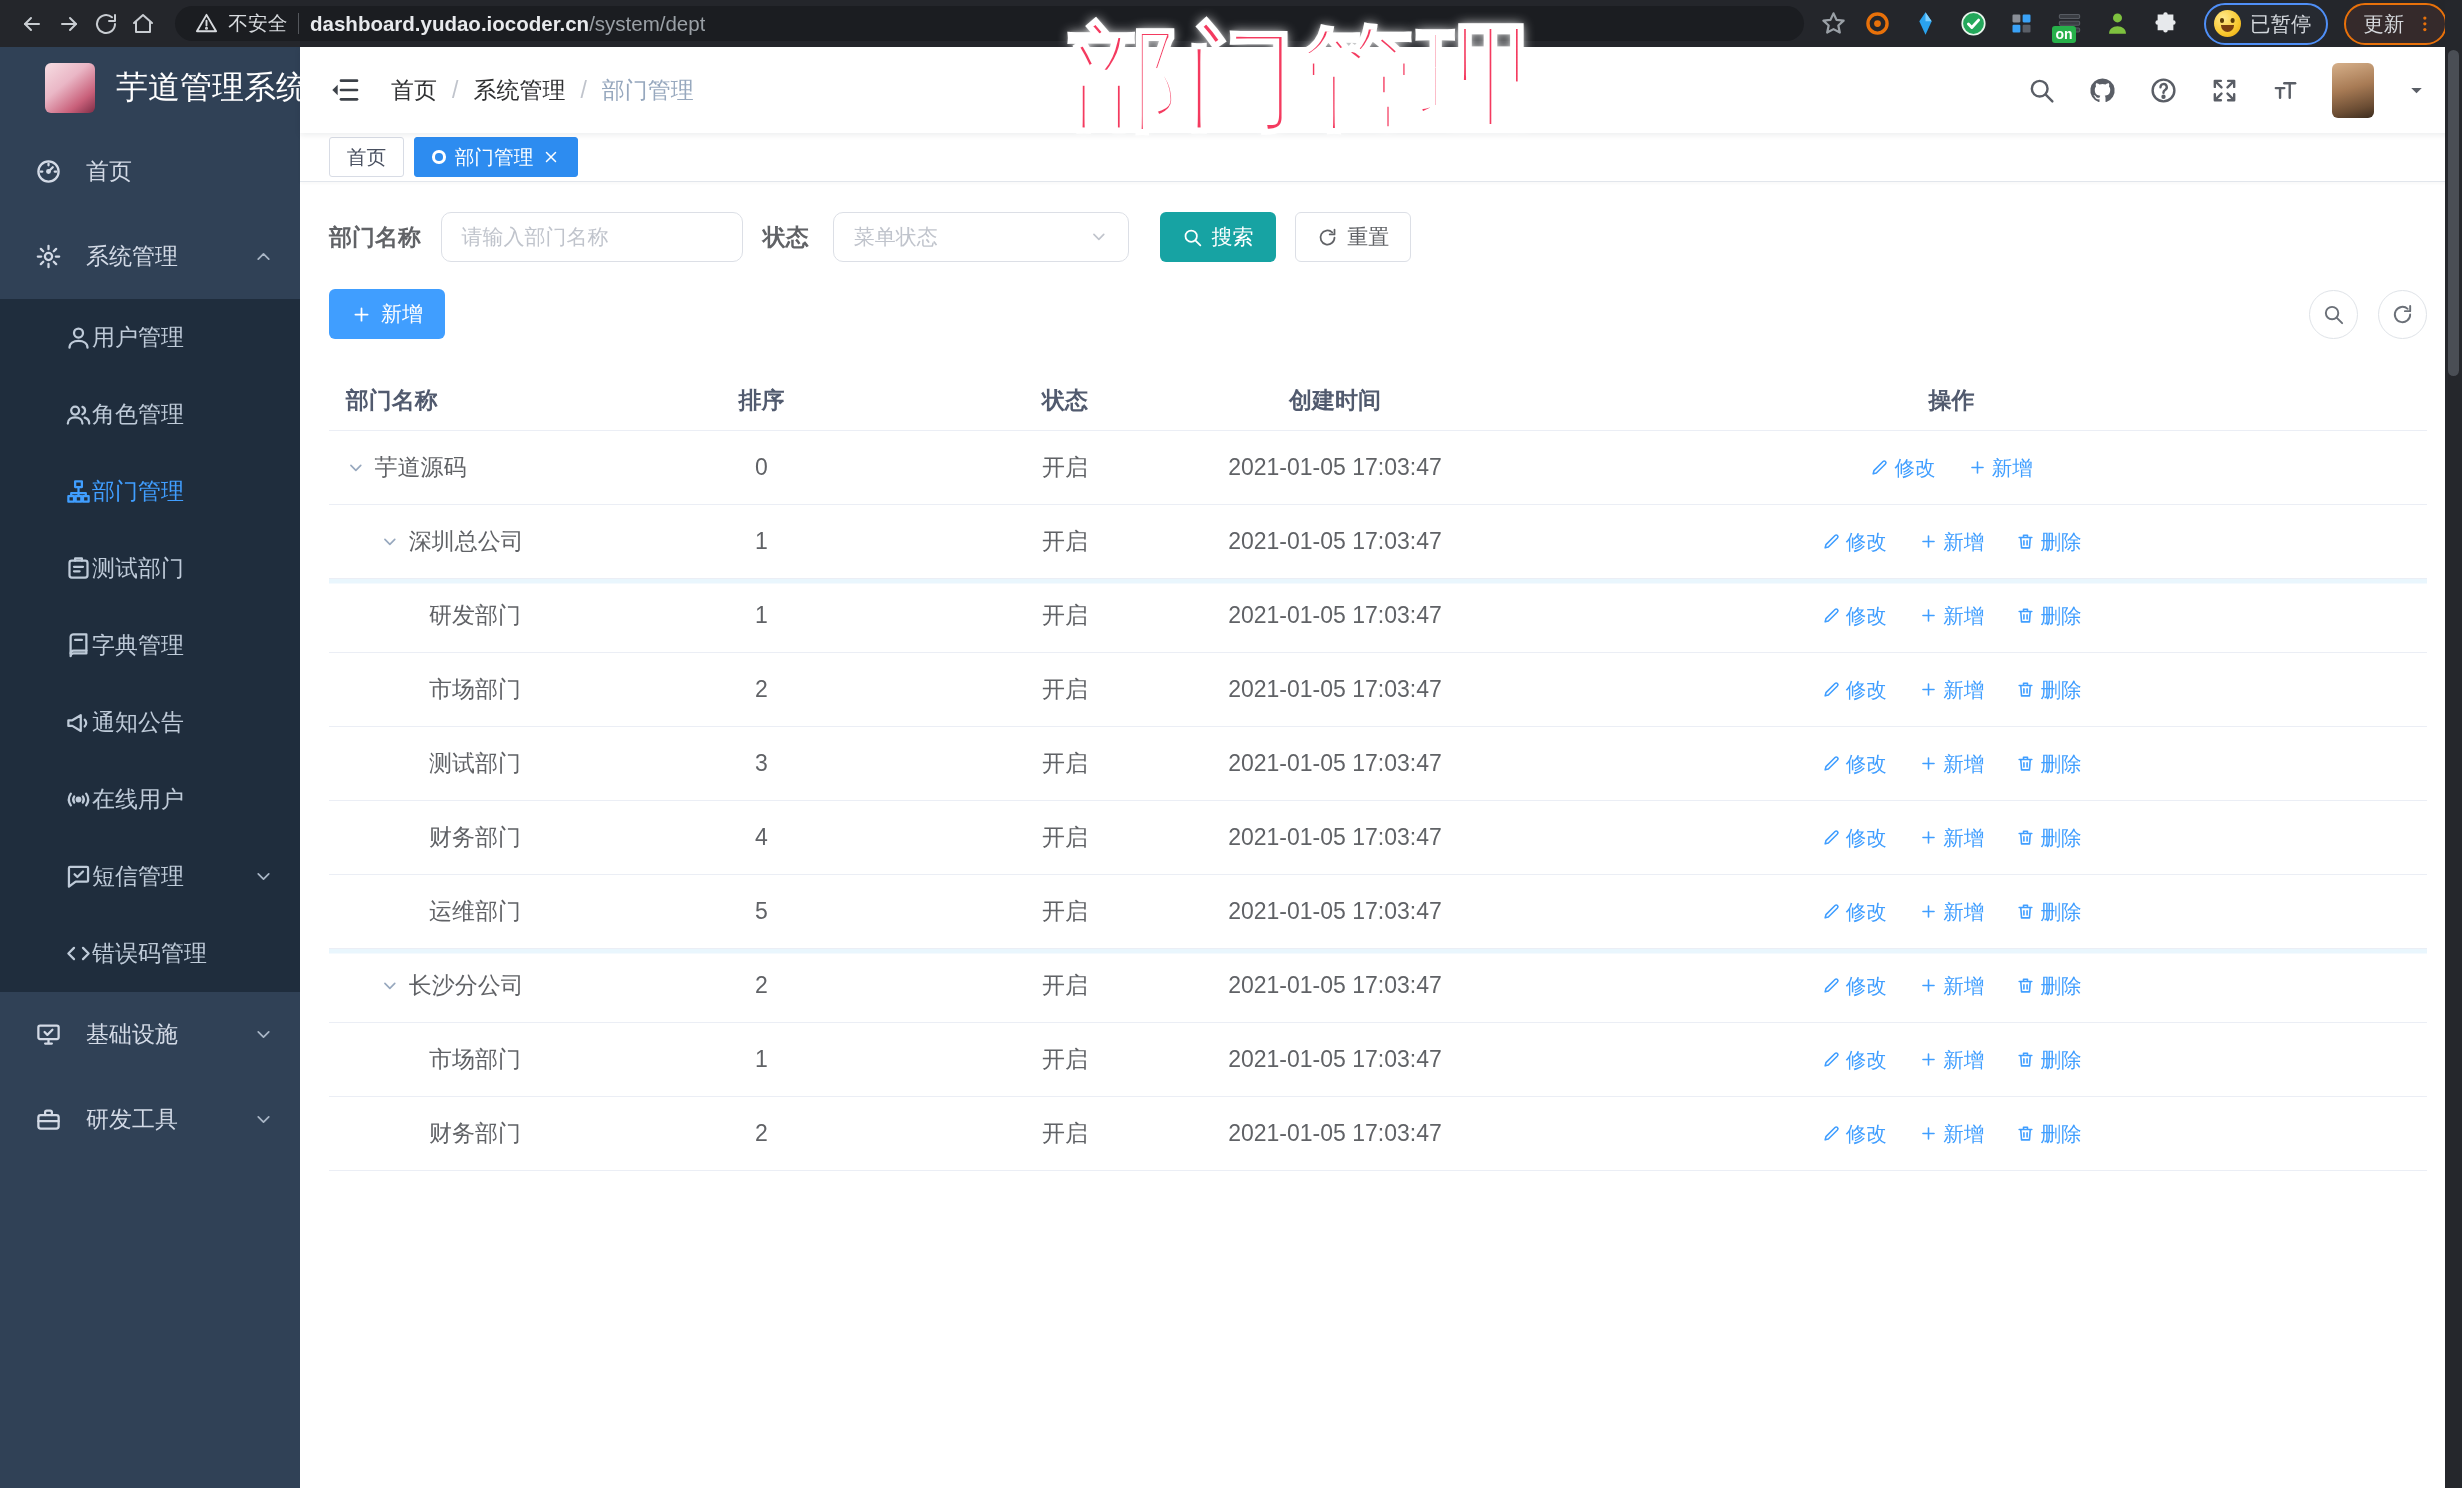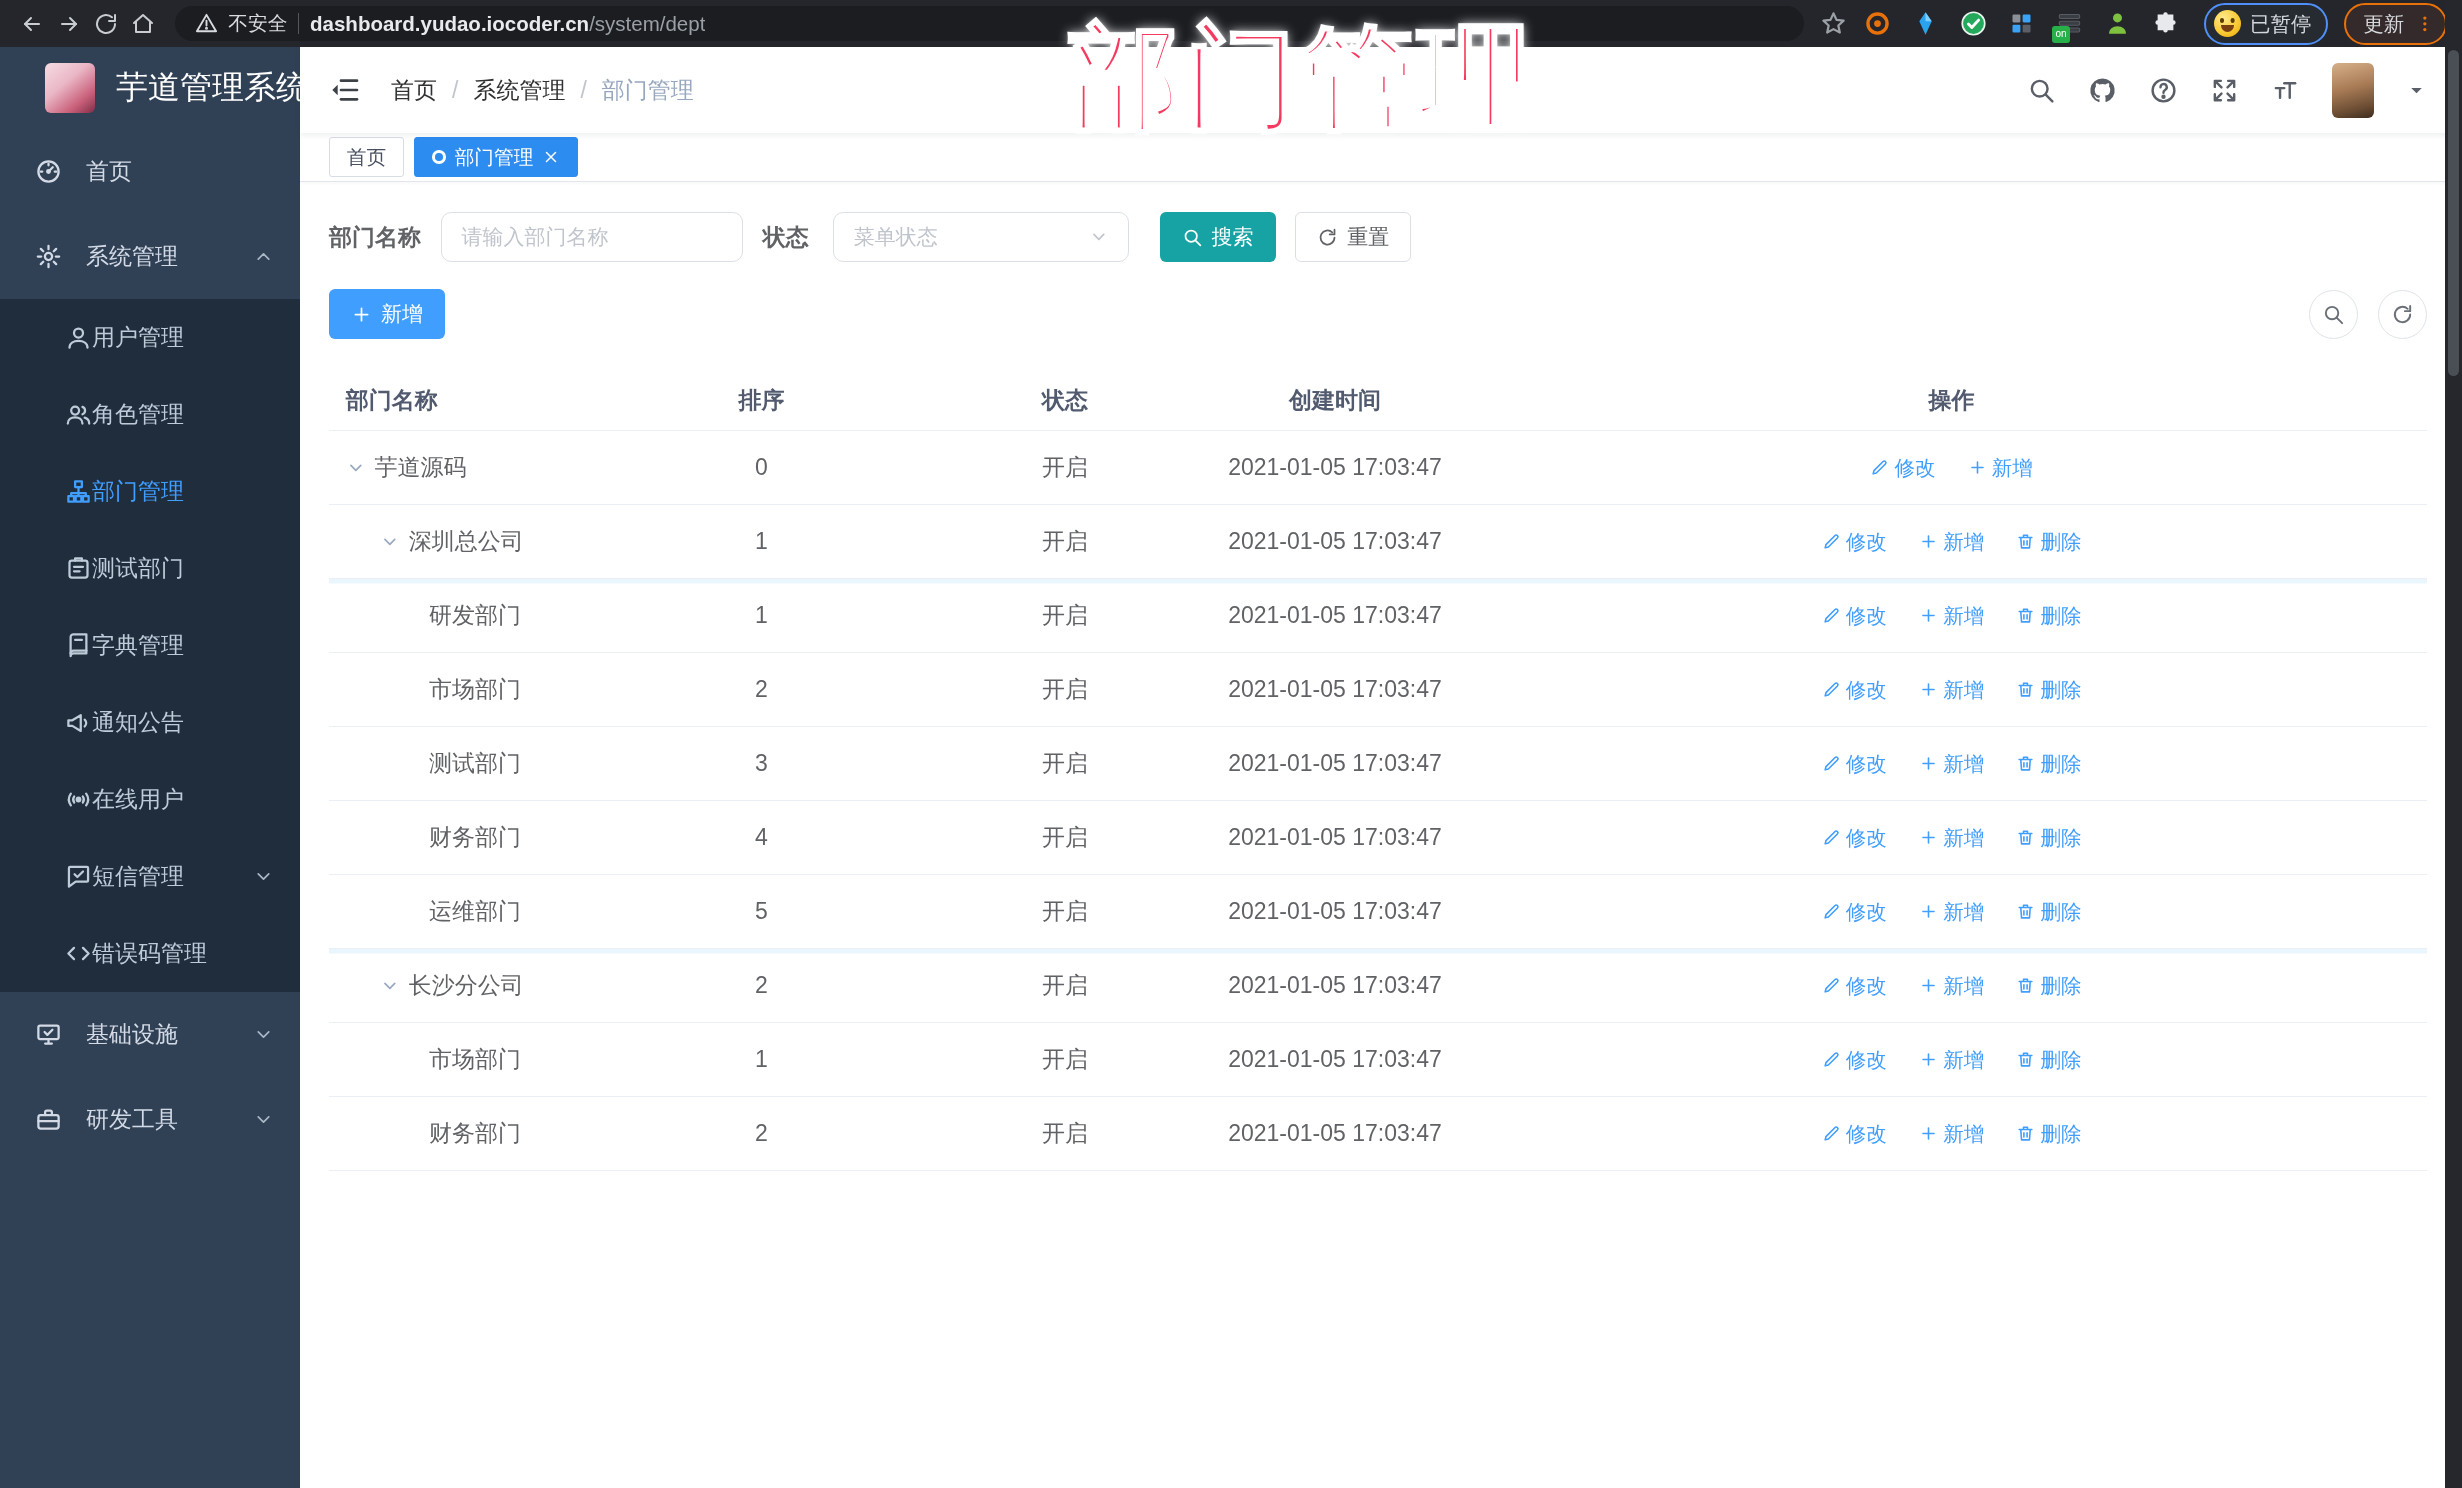--- a/index.html
+++ b/index.html
@@ -17,22 +17,22 @@
     padding:0 19.7px;margin:0 12px;gap:10.6px;min-width:0}
   .sec-label{color:#d7dade;font-size:19.7px;white-space:nowrap}
   .url-div{width:1.5px;height:21px;background:#54575c}
   .url-text{font-size:20.5px;white-space:nowrap;overflow:hidden}
   .url-host{color:#e8eaed;font-weight:600}
   .url-path{color:#9aa0a6;font-weight:400}
   .warn{width:23px;height:23px;color:#d7dade}
   .star{width:27px;height:27px;color:#9aa0a6}
   .ext-row{display:flex;align-items:center;gap:21px;margin:0 13.6px}
   .ext{width:27px;height:27px;position:relative;color:#cfd3d8}
-  .on-badge{position:absolute;left:-4.5px;bottom:-6px;background:#27b04a;color:#fff;font-size:10px;
-    line-height:16.7px;padding:0 3.8px;border-radius:3px;font-weight:400}
+  .on-badge{position:absolute;left:-4.5px;bottom:-6px;background:#27b04a;color:#fff;font-size:14px;
+    line-height:16.7px;padding:0 3.8px;border-radius:3px;font-weight:700}
   .paused{height:38px;border:2.3px solid #4f8ff7;border-radius:21px;display:flex;align-items:center;
     gap:9px;padding:0 15px 0 7.6px;color:#d3d7dc;font-size:20.5px;background:#262a31;margin-left:7.6px;white-space:nowrap}
   .emoji{width:27px;height:27px;border-radius:50%;
     background:radial-gradient(circle at 35% 30%,#ffe98c 0%,#f8c82e 60%,#e7a10c 100%);position:relative}
   .emoji:before{content:"";position:absolute;left:6px;top:8.3px;width:4.5px;height:4.5px;border-radius:50%;
     background:#5a3b06;box-shadow:10.6px 0 0 #5a3b06}
   .emoji:after{content:"";position:absolute;left:6.8px;top:15px;width:13.6px;height:6.8px;
     border-radius:0 0 13.6px 13.6px;background:#7a3f10}
   .update{height:38px;border:2.3px solid #e8710a;border-radius:21px;display:flex;align-items:center;
     gap:10.6px;padding:0 10.6px 0 16.7px;color:#d6d9dd;font-size:20.5px;background:#352a2b;margin-left:12px;white-space:nowrap}

